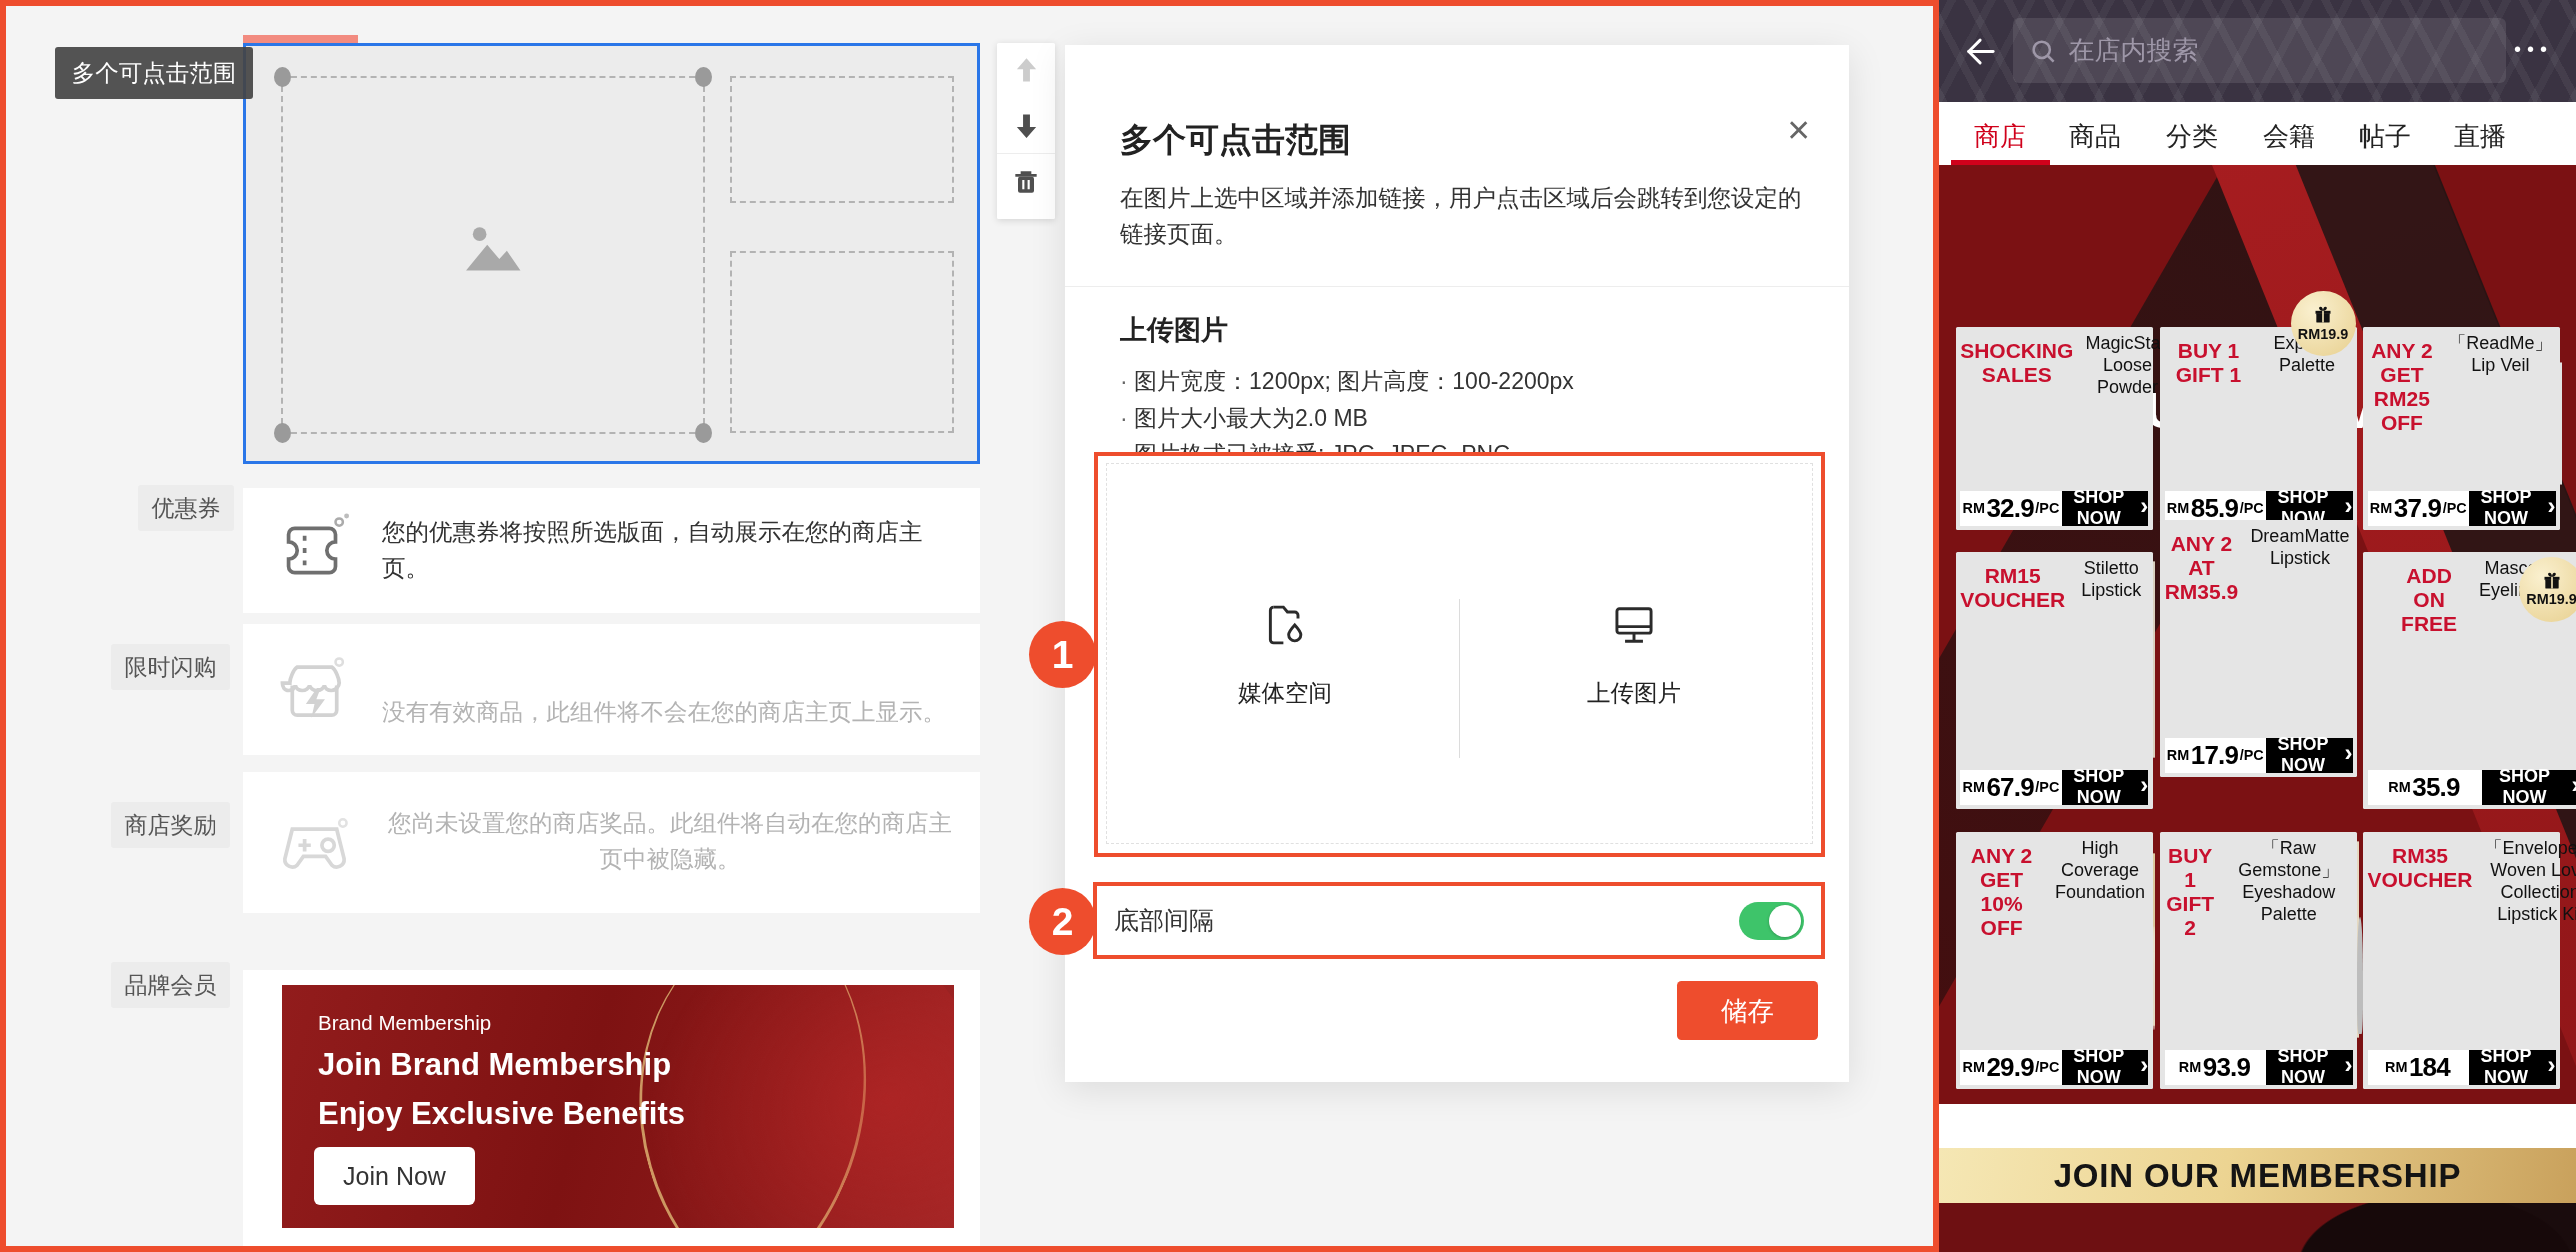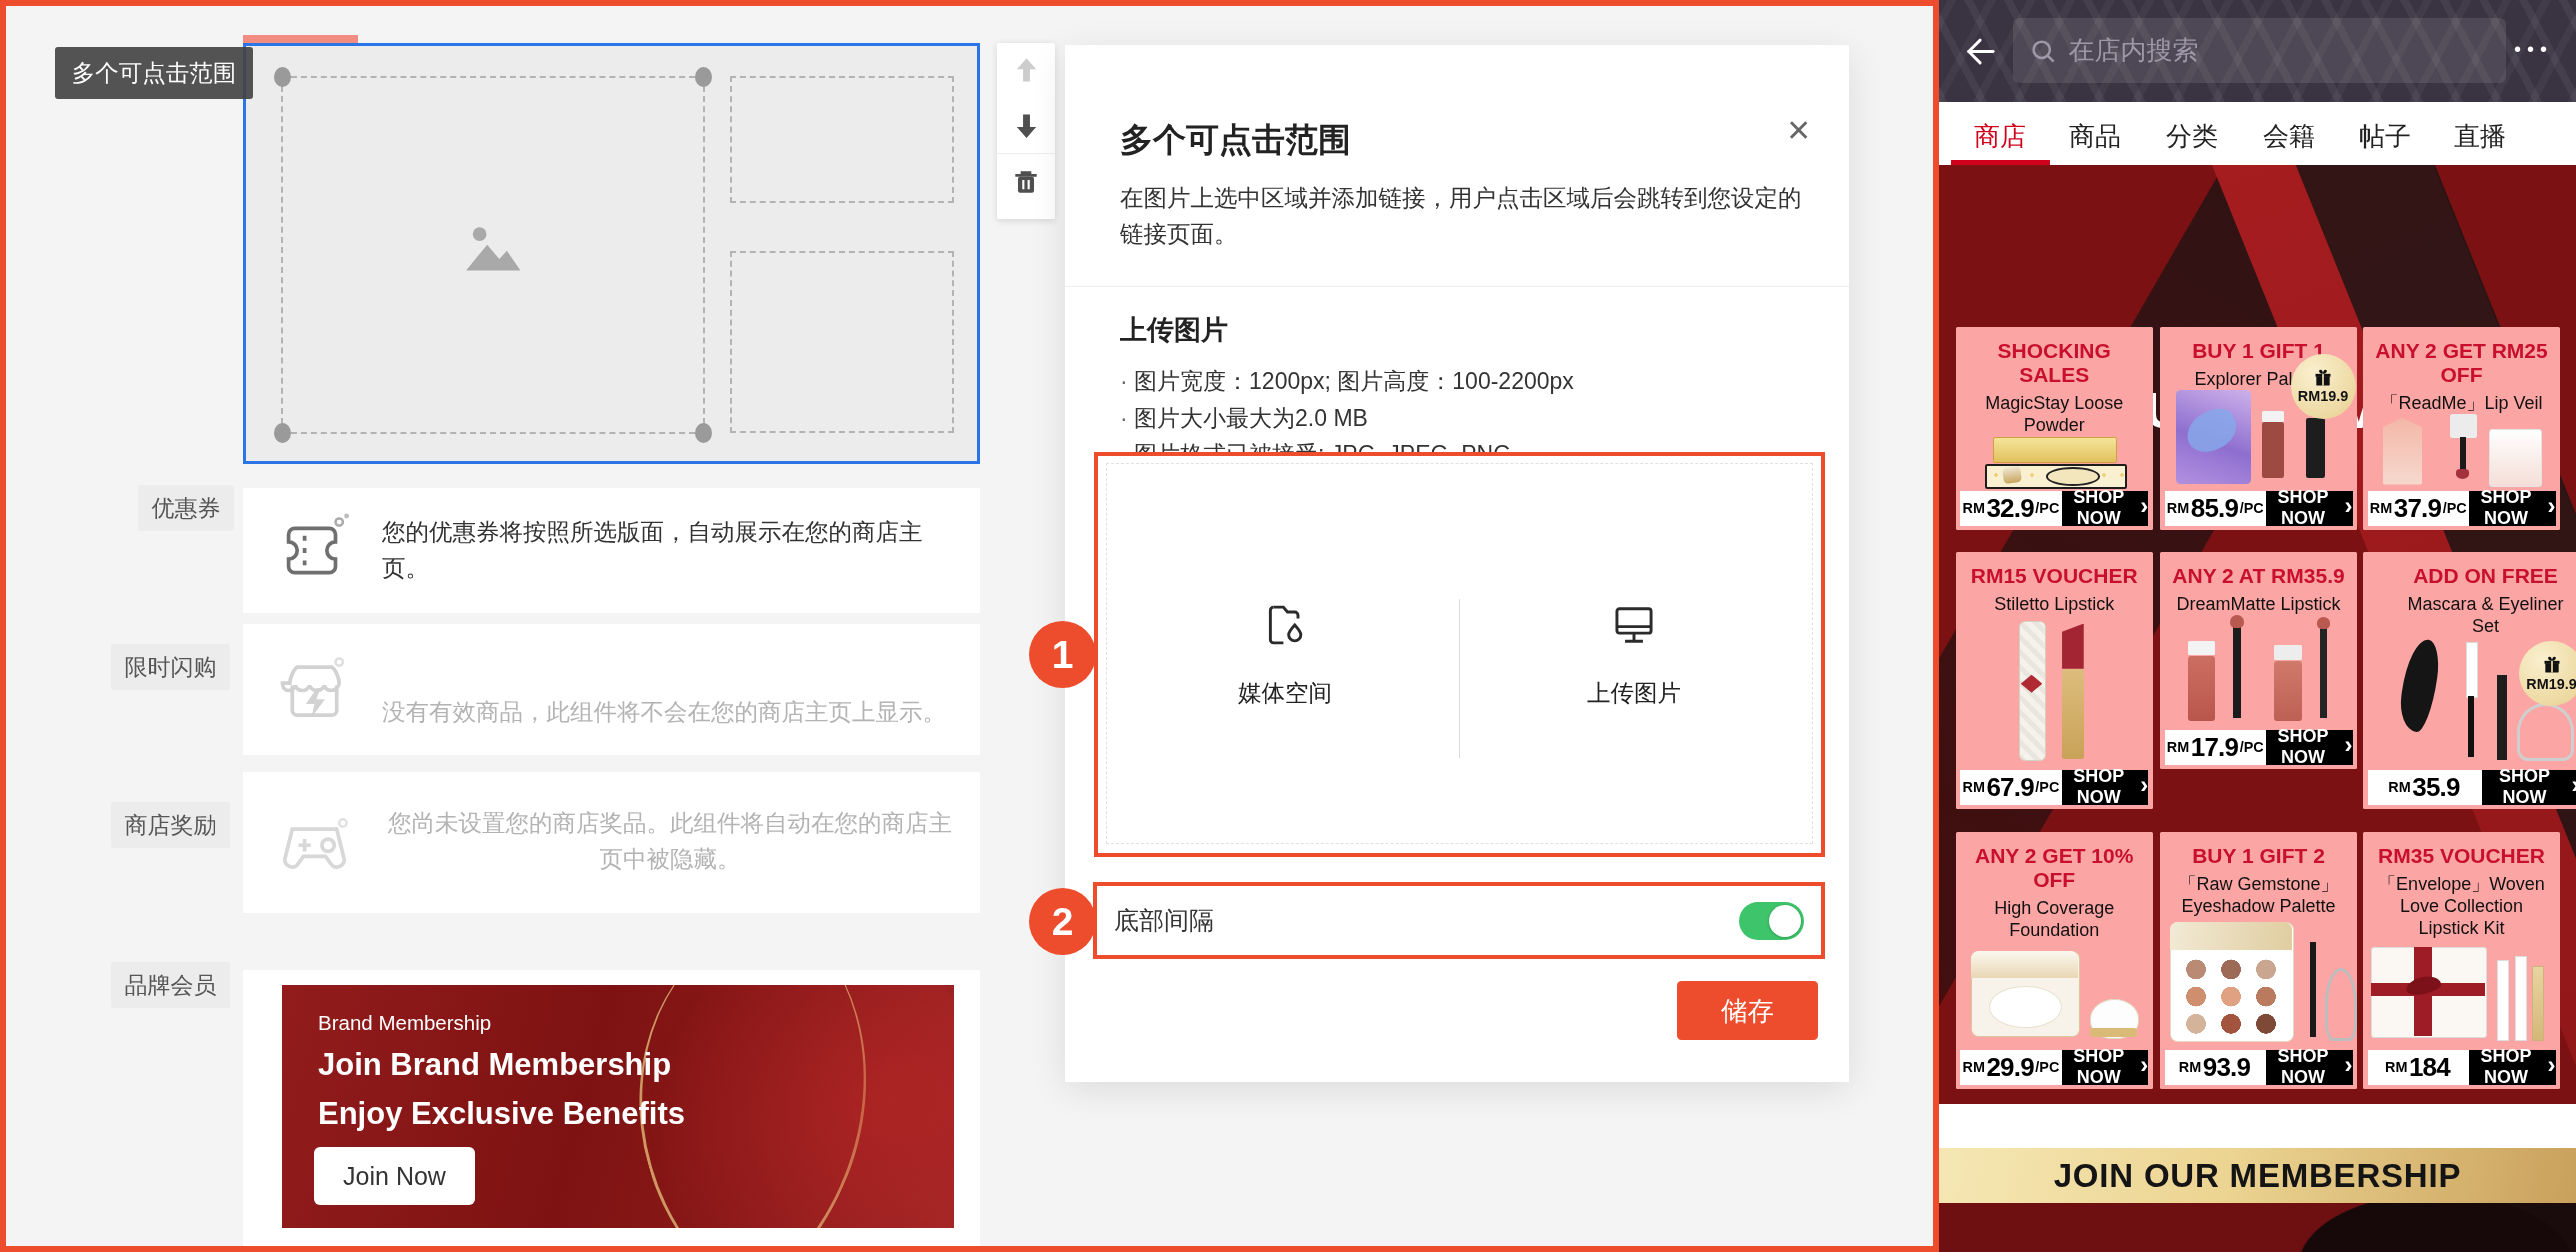--- a/index.html
+++ b/index.html
@@ -75,21 +75,21 @@
   .tab-underline{position:absolute;left:12px;top:58px;width:99px;height:4.5px;background:#d0011b;}
   .hero{position:absolute;left:0;top:165px;width:637px;height:939px;background:#7b1113;overflow:hidden;}
   .rbA{position:absolute;width:174px;height:1288px;left:23px;top:-167px;transform:rotate(30deg);
        background:linear-gradient(180deg,#141414,#380c0d);opacity:.75;}
   .rbB{position:absolute;width:205px;height:1364px;right:-45px;top:-197px;transform:rotate(-22deg);
        background:linear-gradient(180deg,#a81d20,#8c1517);}
   .rbC{position:absolute;width:129px;height:1364px;right:-68px;top:-152px;transform:rotate(-22deg);
        background:#161414;opacity:.8;}
   .hero-title{position:absolute;left:0;top:217px;width:637px;text-align:center;color:#fff;
        font-size:50px;font-weight:800;letter-spacing:2.3px;z-index:2;}
-  .card{position:absolute;width:197px;background:#fca5a5;display:flex;flex-direction:column;
+  .card{position:absolute;width:197px;background:#e5e5e5;display:flex;flex-direction:row;
        text-align:center;border-radius:1.5px;z-index:3;cursor:pointer;}
   .promo{margin-top:12px;font-weight:bold;font-size:21px;color:#c8102e;line-height:24px;padding:0 4.5px;}
   .pname{margin-top:4.5px;font-size:18px;color:#111;line-height:22px;padding:0 7.6px;}
   .art{position:relative;flex:1;width:100%;margin-bottom:44px;}
   .pb{position:absolute;left:4.5px;right:4.5px;bottom:4.5px;height:35px;display:flex;background:#000;}
   .pbl{flex:0 0 54%;background:#fff;display:flex;align-items:center;justify-content:center;gap:1.5px;color:#000;}
   .rm{font-size:14.4px;font-weight:bold;}
   .val{font-size:26px;font-weight:bold;letter-spacing:-0.8px;}
   .unit{font-size:14.4px;font-weight:bold;}
   .pbr{flex:1;display:flex;align-items:center;justify-content:center;color:#fff;font-weight:bold;font-size:18px;gap:4.5px;}
@@ -368,21 +368,21 @@
             <span class="val">67.9</span>
             <span class="unit">/PC</span>
           </div>
         <div class="pbr">
             <span>SHOP NOW</span>
             <span class="chev">›</span>
           </div>
       </div>
     </div>
 
-    <div class="card" style="left:221px;top:552px;height:217px;">
+    <div class="card" style="left:221px;top:520px;height:257px;">
       <div class="promo">ANY 2 AT RM35.9</div>
       <div class="pname">DreamMatte Lipstick</div>
       <div class="art">
         <div style="position:absolute;left:14%;top:38%;width:14%;height:58%;background:linear-gradient(180deg,#cd6e62,#b9564c);border-radius:3px;"></div>
         <div style="position:absolute;left:14%;top:24%;width:14%;height:13%;background:#f3f3f3;border-radius:1.5px;"></div>
         <div style="position:absolute;left:37%;top:6%;width:4%;height:88%;background:#1b1b1b;"></div>
         <div style="position:absolute;left:35.5%;top:0;width:7%;height:12%;background:#b85a50;border-radius:50% 50% 40% 40%;"></div>
         <div style="position:absolute;left:58%;top:42%;width:14%;height:54%;background:linear-gradient(180deg,#d07a6c,#bd6054);border-radius:3px;"></div>
         <div style="position:absolute;left:58%;top:28%;width:14%;height:13%;background:#ededed;border-radius:1.5px;"></div>
         <div style="position:absolute;left:81%;top:8%;width:4%;height:86%;background:#242424;"></div>

